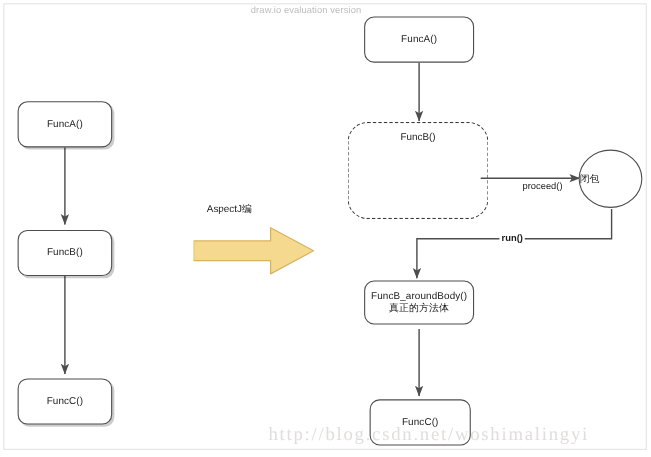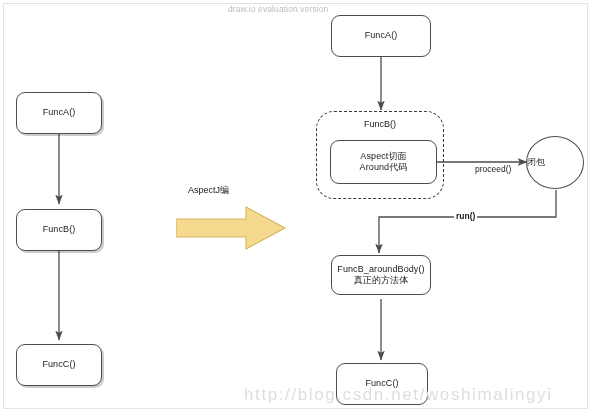--- a/index.html
+++ b/index.html
@@ -93,21 +93,21 @@
     color: #bdbdbd;
     white-space: nowrap;
     letter-spacing: 0.1px;
   }
   .wm-bottom {
     position: absolute;
     left: 244px;
     top: 385px;
     font-size: 17px;
     color: #e0dedd;
-    font-family: Liberation Sans, sans-serif;
+    font-family: Liberation Serif, serif;
     letter-spacing: 1.6px;
     white-space: nowrap;
   }
   .big-arrow {
     position: absolute;
     left: 176px;
     top: 206px;
     width: 110px;
     height: 44px;
   }
@@ -160,24 +160,20 @@
   </div>
   <div class="edge-label" style="left:186px; top:184px; font-size:9px; background:transparent;">AspectJ编</div>
 
   <div class="node" style="left:331px; top:15px; width:100px; height:42px;">
     <span class="ln">FuncA()</span>
   </div>
 
   <div class="dashed-group" style="left:316px; top:111px; width:128px; height:88px;"></div>
   <div class="group-title" style="left:316px; top:119px; width:128px;">FuncB()</div>
 
-  <div class="node" style="left:330px; top:140px; width:107px; height:44px; flex-direction:column;">
-    <span class="ln">Aspect切面</span>
-    <span class="ln">Around代码</span>
-  </div>
 
   <div class="edge-label" style="left:460px; top:164px;margin-left:13px;">proceed()</div>
 
   <div class="circle" style="left:526px; top:136px; width:58px; height:53px;">
     <span class="ln">闭包</span>
   </div>
 
   <div class="edge-label" style="left:454px; top:211px;font-weight:bold;">run()</div>
 
   <div class="node" style="left:331px; top:255px; width:100px; height:40px; flex-direction:column;">

